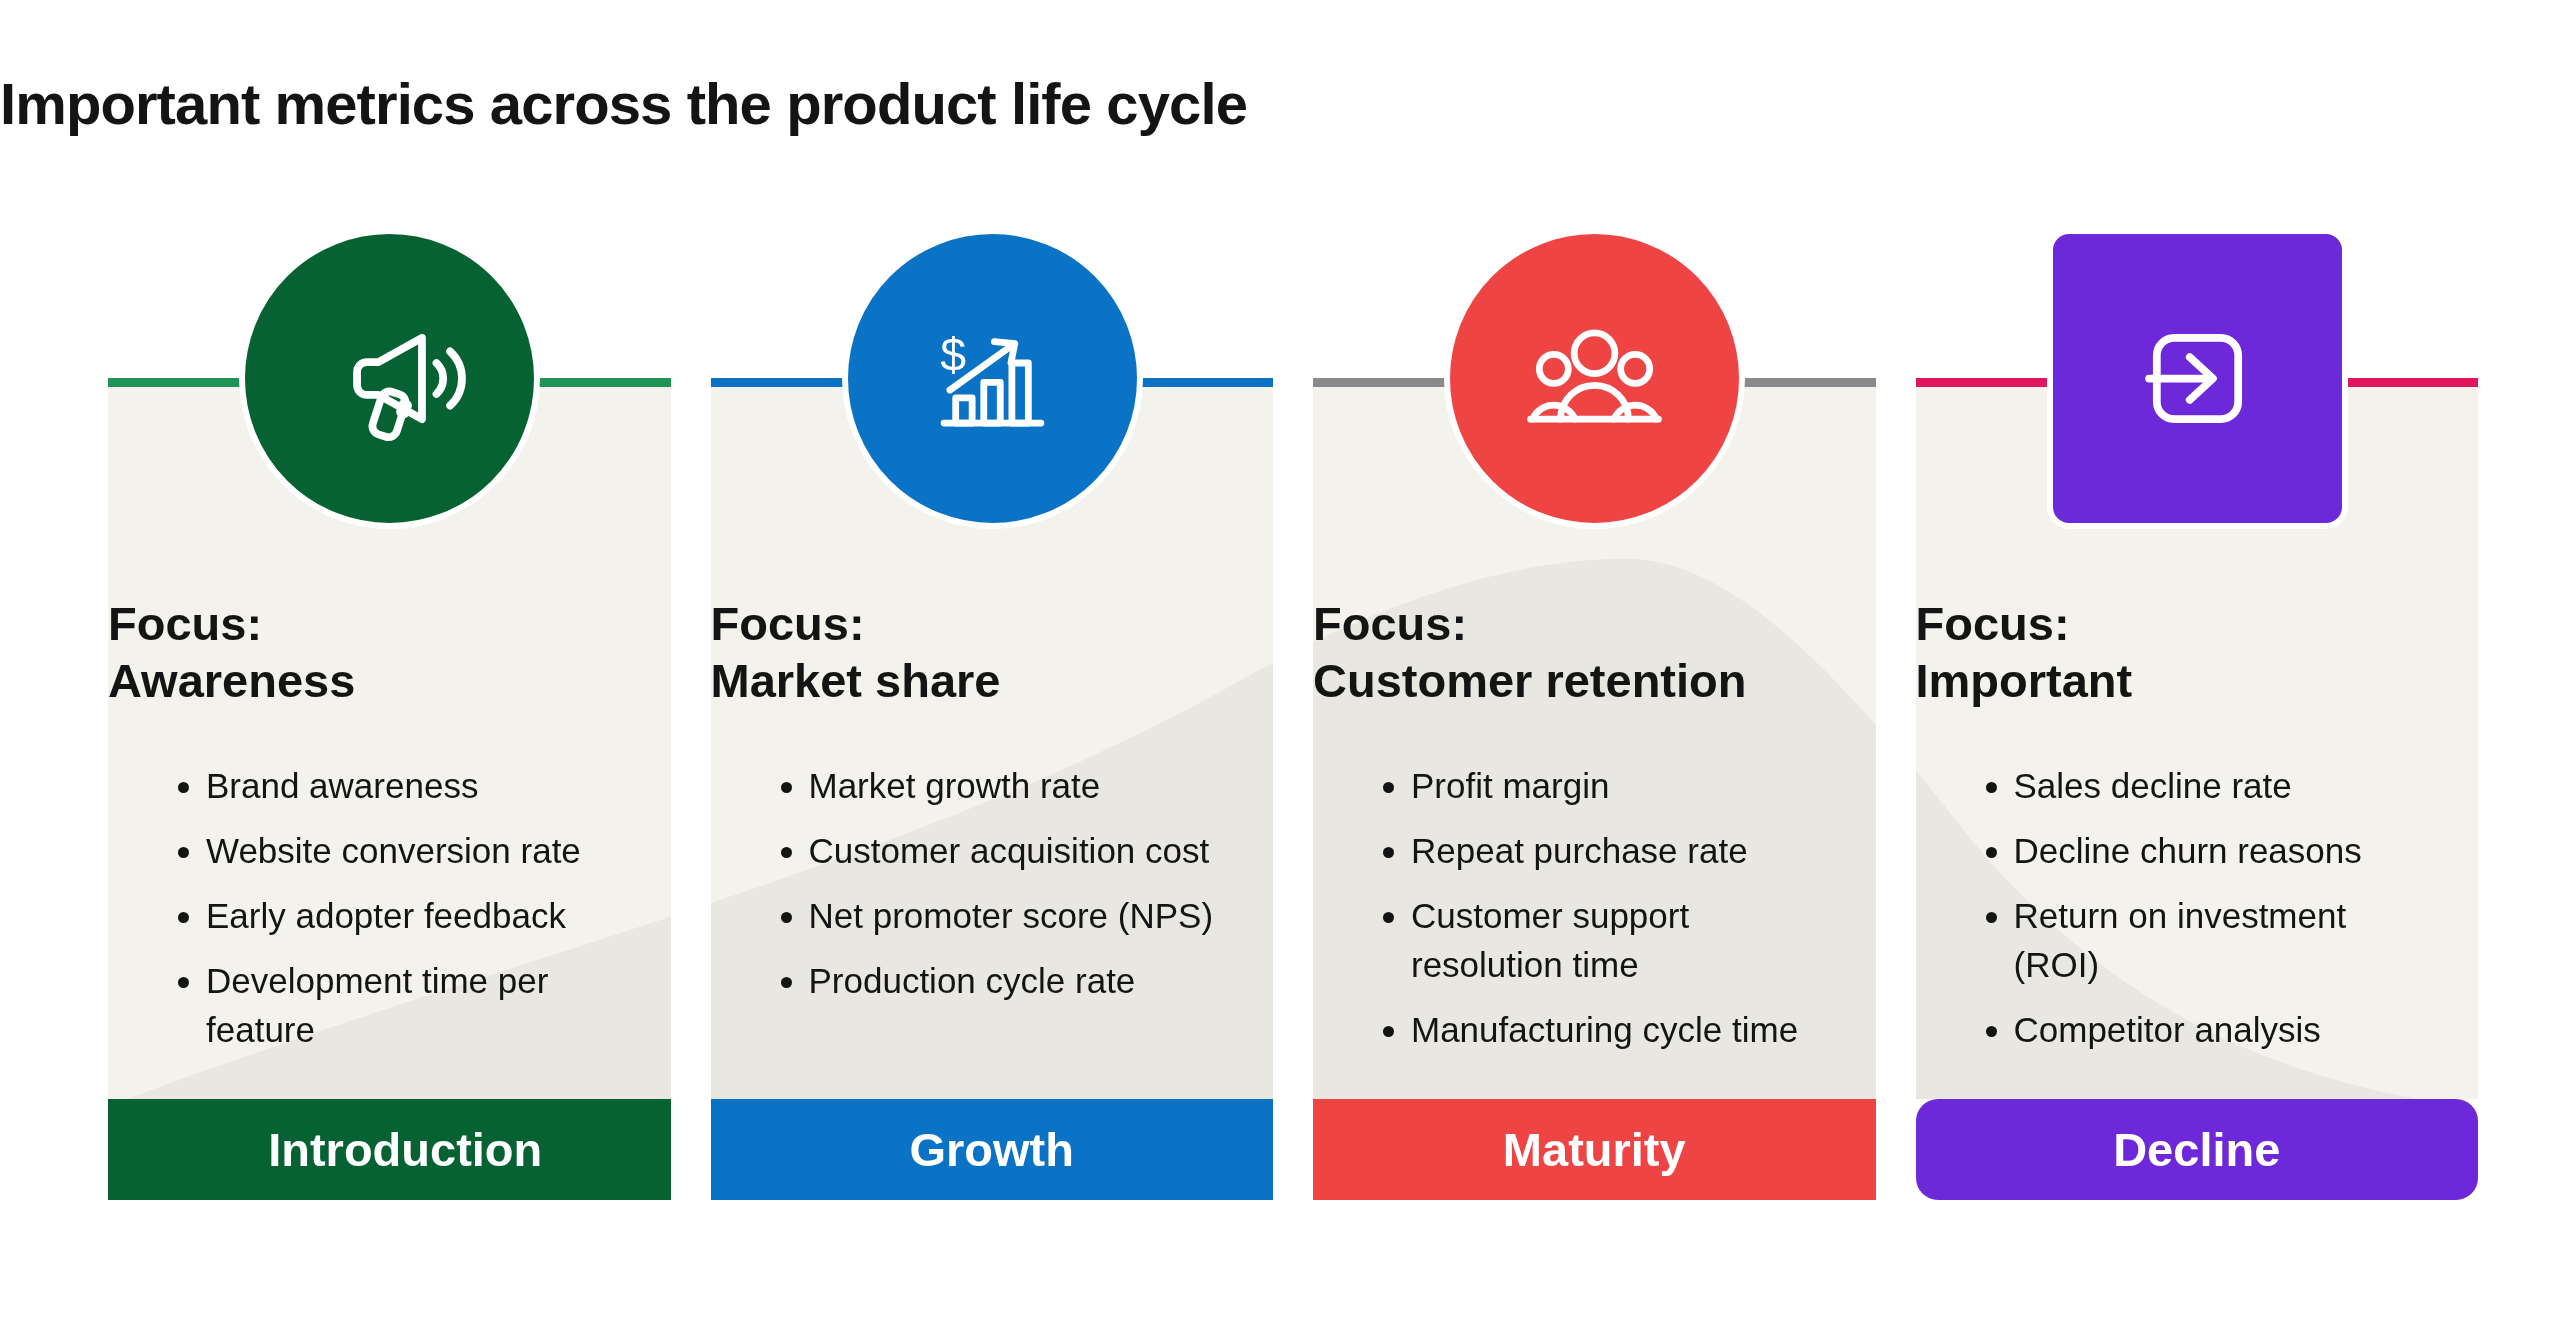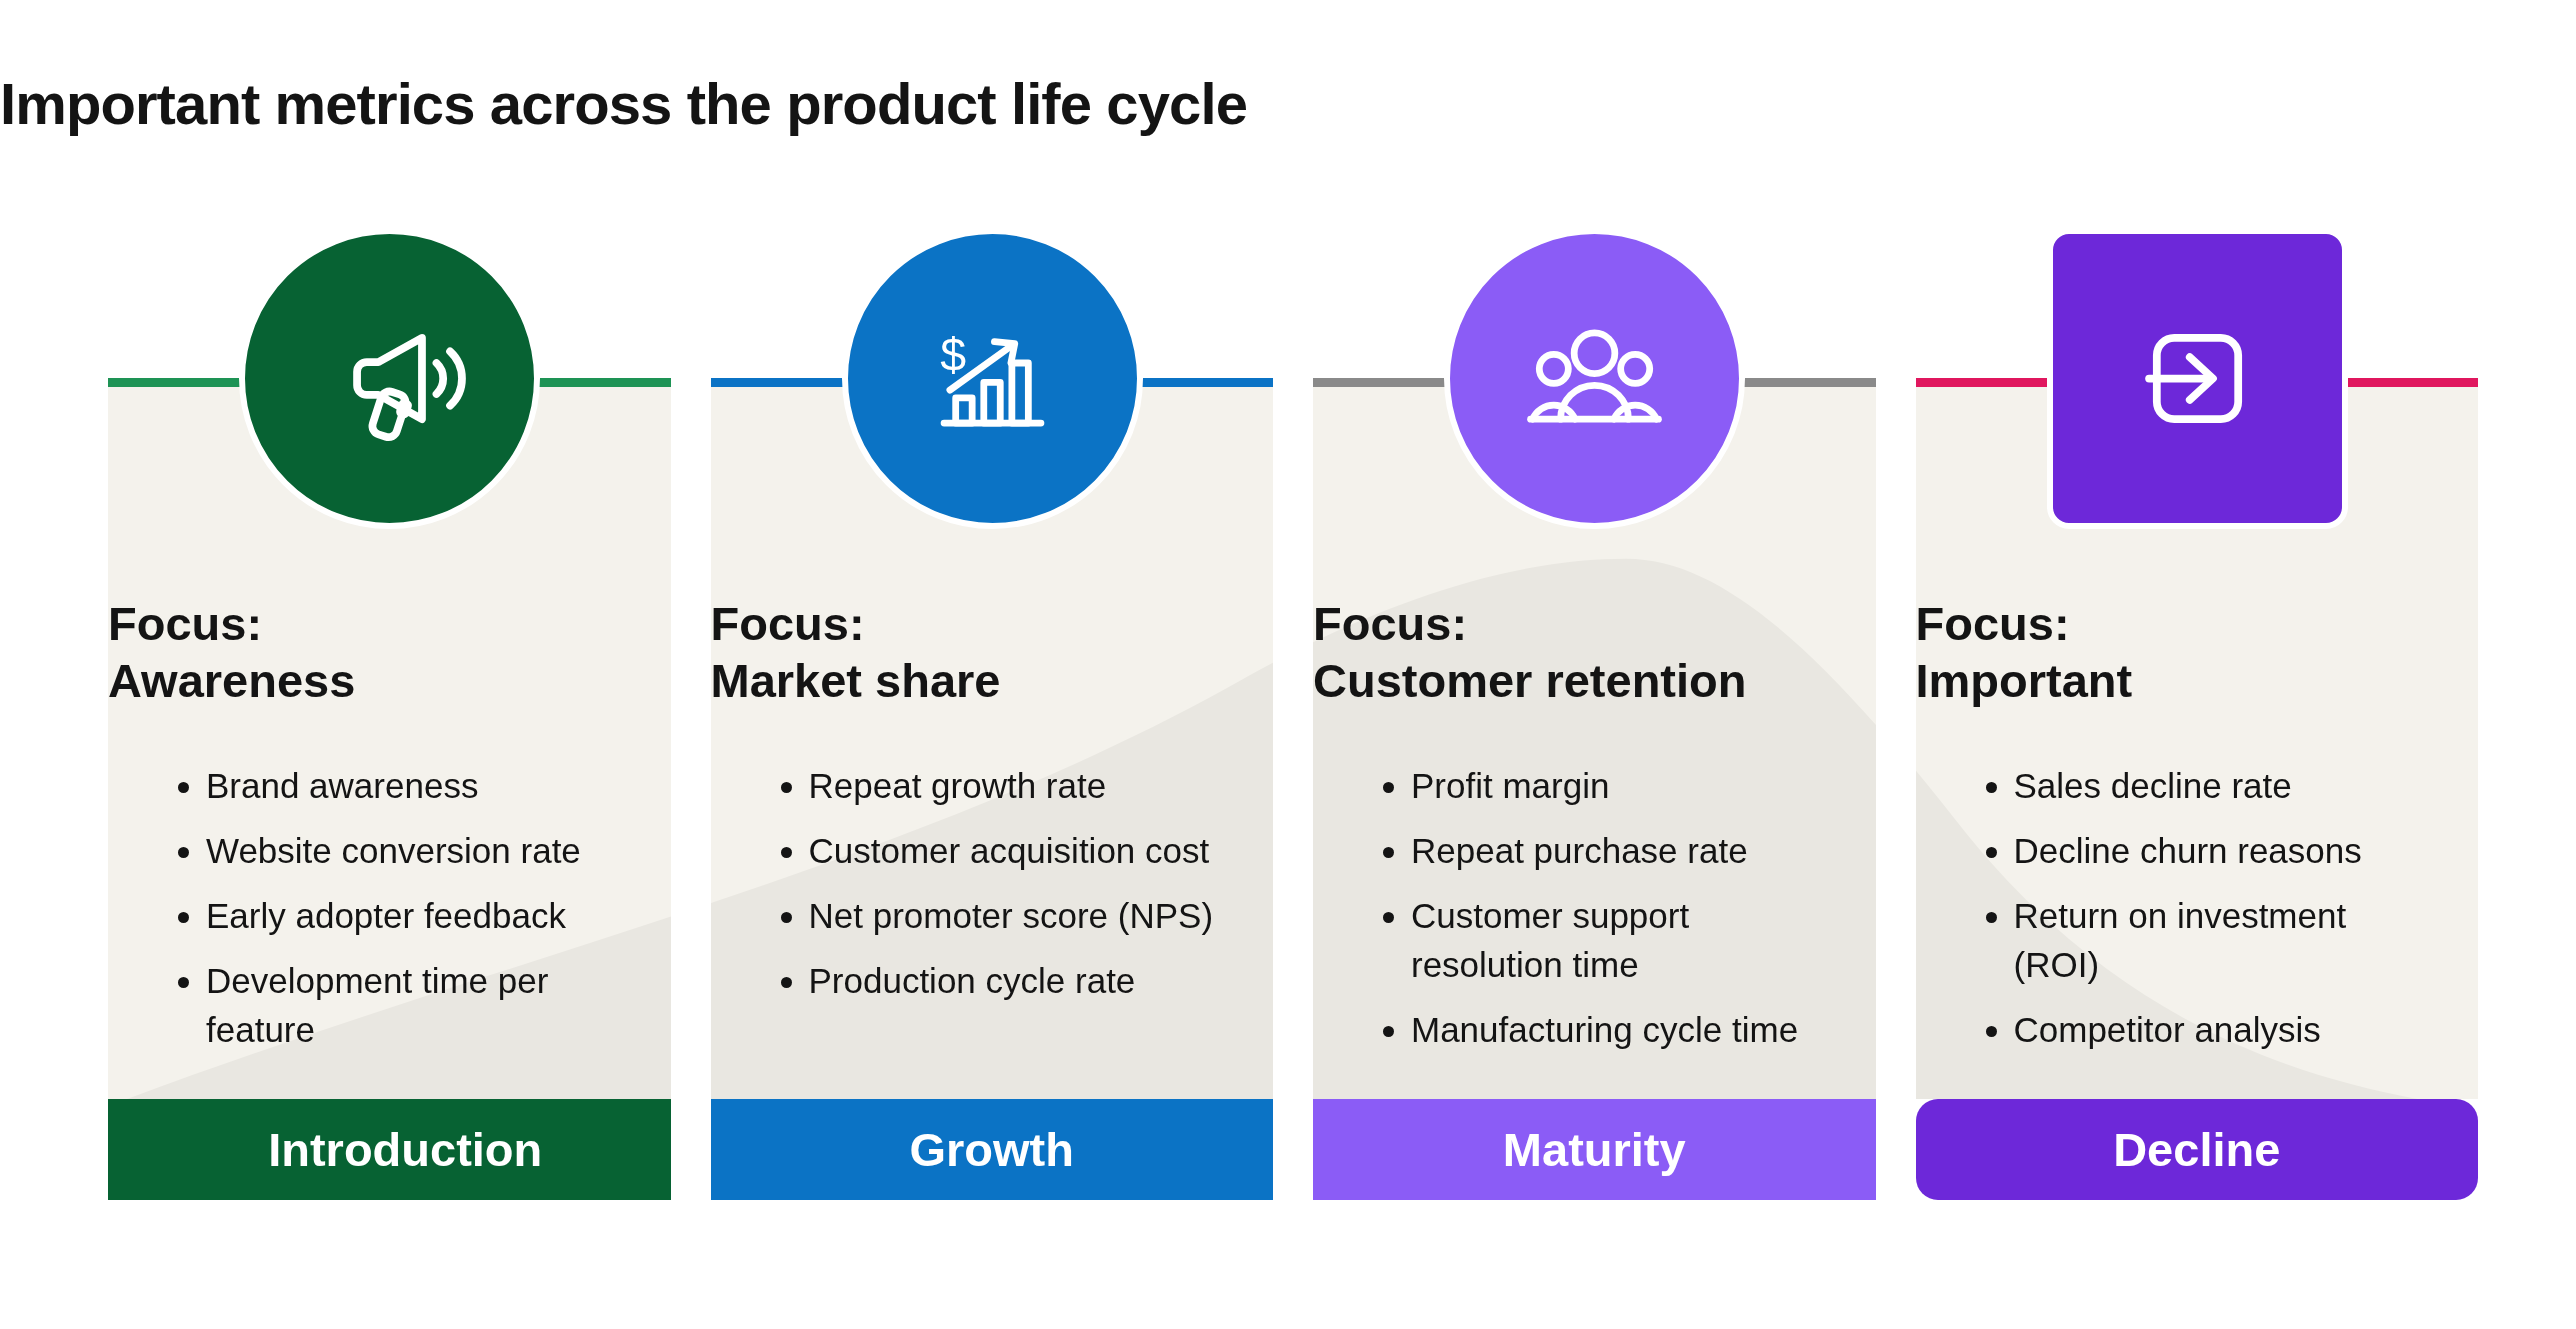--- a/index.html
+++ b/index.html
@@ -50,21 +50,21 @@
   .circle{
     position:absolute;top:-150px;left:calc(50% - 150px);
     width:301px;height:301px;border-radius:50%;
     border:6.9px solid #ffffff;box-sizing:border-box;
     display:flex;align-items:center;justify-content:center;
   }
   .circle svg{width:155px;height:155px;}
   
   .c0 .accent{background:#1E9355;} .c0 .circle,.c0 .stage-bar{background:#076233;padding-left:32px;}
   .c1 .accent{background:#0B73C5;} .c1 .circle,.c1 .stage-bar{background:#0B73C5;}
-  .c2 .accent{background:#8A8A8A;} .c2 .circle,.c2 .stage-bar{background:#8b5cf6;}
+  .c2 .accent{background:#8A8A8A;} .c2 .circle,.c2 .stage-bar{background:#ef4444;}
   .c3 .accent{background:#E0175E;} .c3 .circle,.c3 .stage-bar{background:#6d28d9;border-radius:22px;}
   .icon-stroke{fill:none;stroke:#ffffff;stroke-linejoin:round;stroke-linecap:round;}
 </style>
 </head>
 <body>
 
 <div id="infographic">
 
   <div class="title">Important metrics across the product life cycle</div>
 
@@ -103,21 +103,21 @@
       <div class="accent"></div>
       <div class="card-body">
         <svg class="curve" viewBox="0 0 3000 829" preserveAspectRatio="none">
           <path d="M 140 832 C 600 660 1050 560 1430 350 C 1640 230 1790 200 1895 200 C 2010 200 2130 315 2290 520 C 2460 730 2660 805 2850 835 L 2850 900 L 140 900 Z" fill="#E9E7E1"></path>
         </svg>
         <div class="focus">
           <div>Focus:</div>
           <div>Market share</div>
         </div>
         <ul class="metrics">
-          <li>Repeat growth rate</li>
+          <li>Market growth rate</li>
           <li>Customer acquisition cost</li>
           <li>Net promoter score (NPS)</li>
           <li>Production cycle rate</li>
         </ul>
       </div>
       <div class="stage-bar">Growth</div>
       <div class="circle">
         <svg viewBox="0 0 160 160">
           <text x="26" y="72" font-size="48" fill="#ffffff" font-family="Liberation Sans, sans-serif">$</text>
           <path class="icon-stroke" stroke-width="7" d="M36 92 L100 46"></path>

